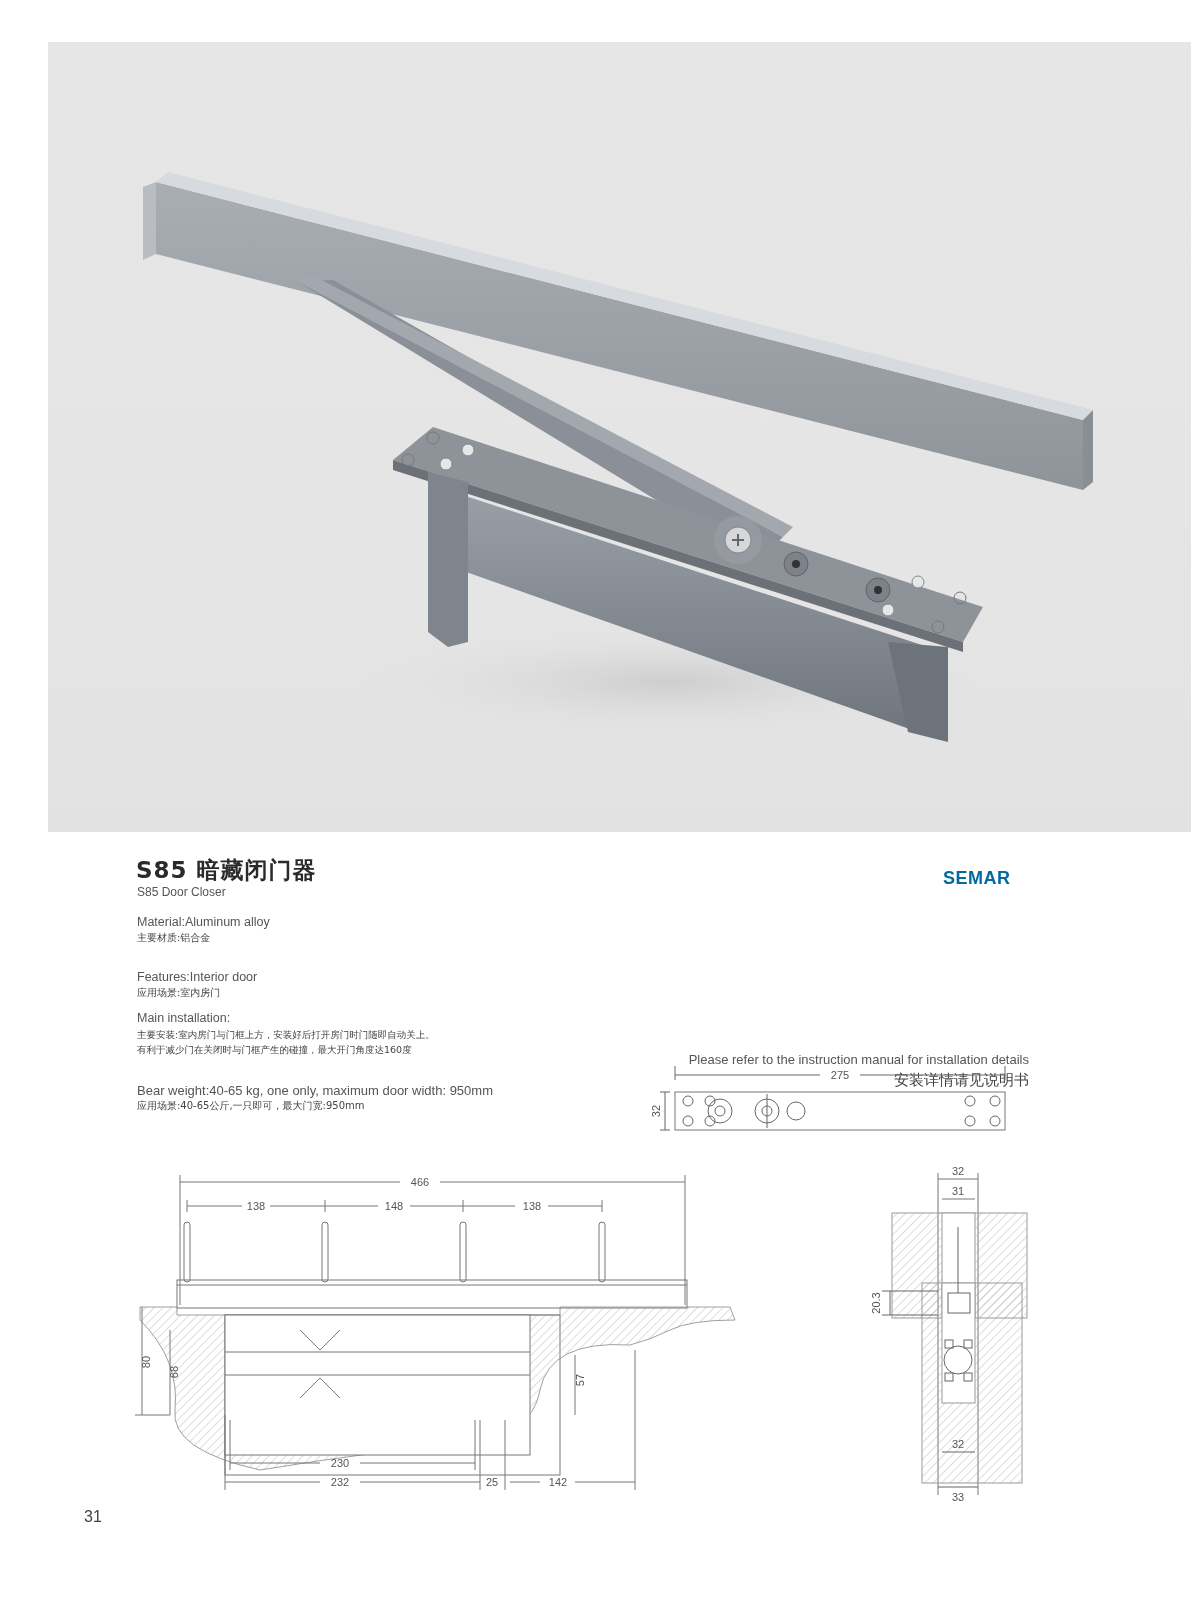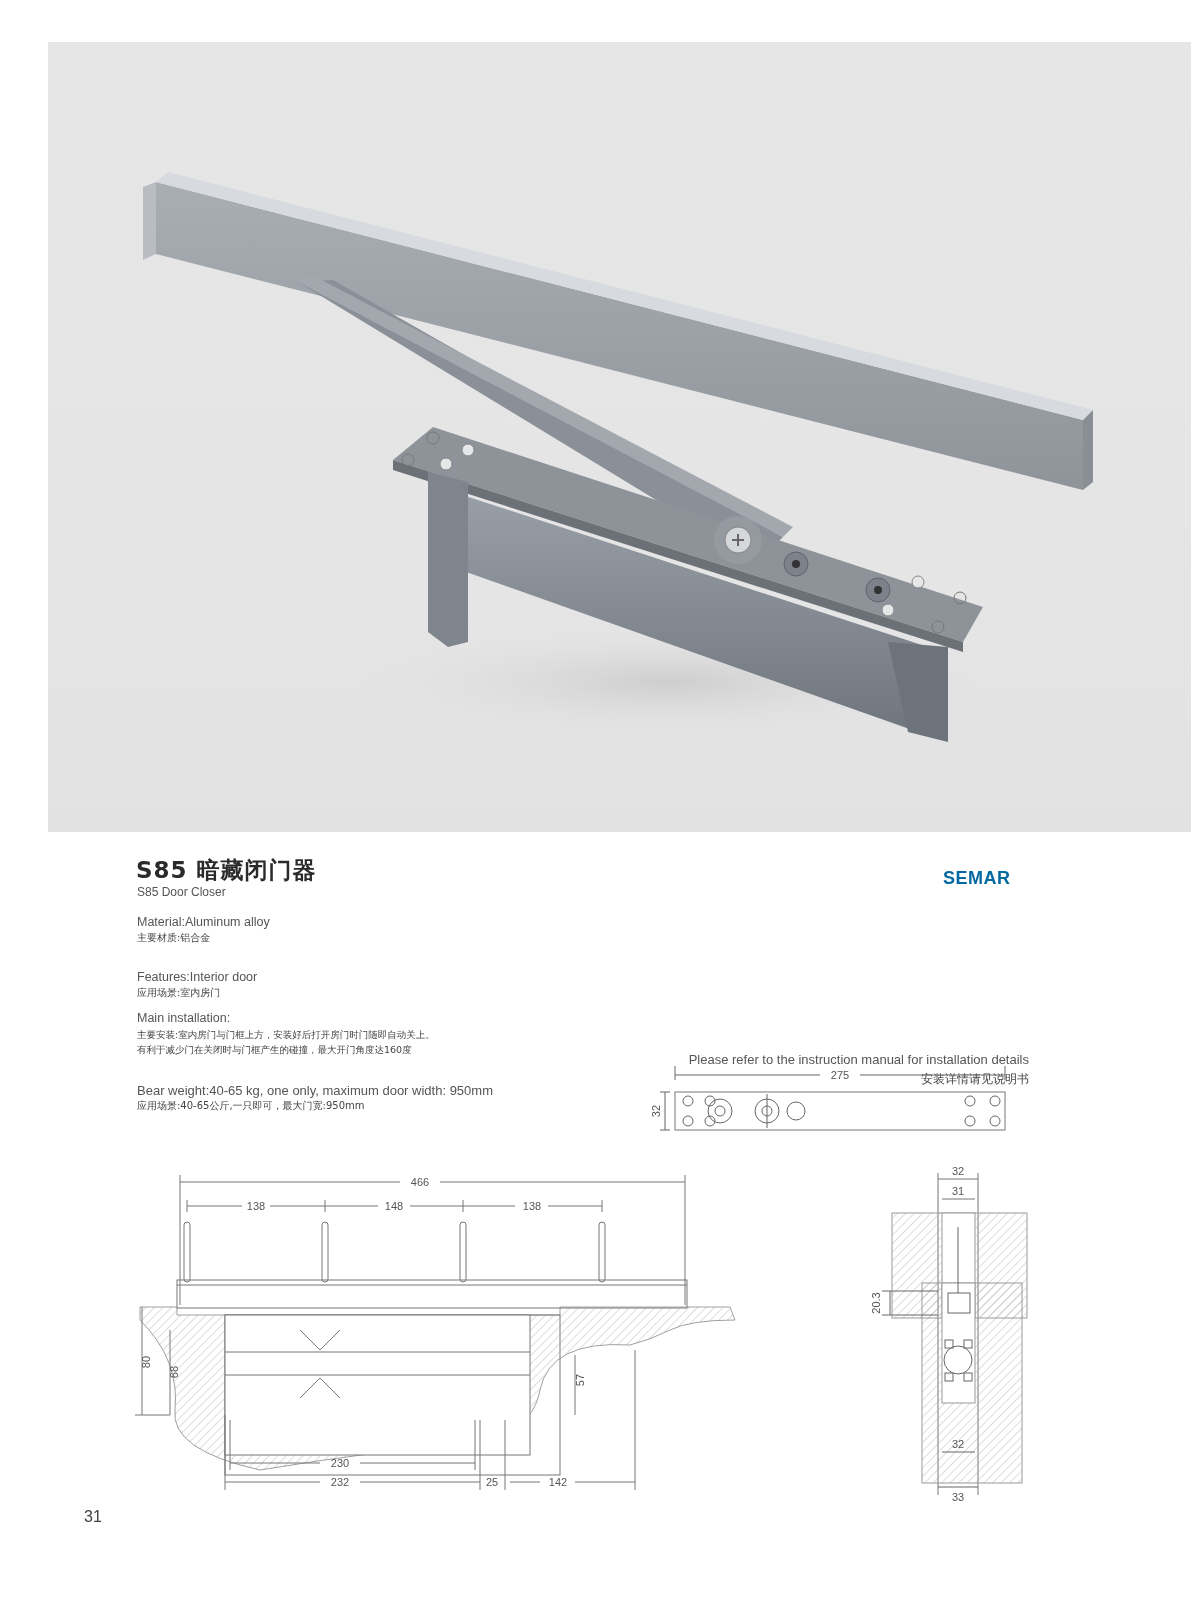--- a/index.html
+++ b/index.html
@@ -10,21 +10,21 @@
     .photo svg { position: absolute; left: 0; top: 0; }
     .title-cn { position: absolute; left: 136px; top: 855px; font-size: 23px; font-weight: bold;
                 color: #2a2a2a; font-family: "DejaVu Sans", sans-serif; letter-spacing: 1px; }
     .title-en { position: absolute; left: 137px; top: 885px; font-size: 12px; color: #555; }
     .brand { position: absolute; left: 943px; top: 868px; font-size: 18px; font-weight: bold;
              color: #0369a1; letter-spacing: 0.5px; font-family: "Liberation Sans", sans-serif; }
     .spec { position: absolute; left: 137px; font-size: 12.5px; color: #555; line-height: 15px; }
     .spec .cn { font-size: 10px; color: #444; font-family: "DejaVu Sans", sans-serif; }
     .spec .small-cn { font-size: 9.5px; color: #444; font-family: "DejaVu Sans", sans-serif; line-height: 17px; }
     .refer { position: absolute; right: 162px; top: 1034px; text-align: right; font-size: 13px; color: #555; margin-top: 18px; }
-    .refer .cn { font-size: 12px; color: #444; font-family: Liberation Serif, serif; margin-top: 4px; text-align: right; }
+    .refer .cn { font-size: 15px; color: #444; font-family: Liberation Serif, serif; margin-top: 4px; text-align: right; }
     .drawing { position: absolute; }
     .dim { font-family: "Liberation Sans Narrow", "Liberation Sans", sans-serif; font-size: 11px; fill: #555; }
     .page-num { position: absolute; left: 84px; top: 1508px; font-size: 16px; color: #444; }
   </style>
 </head>
 <body>
 
 <div class="photo">
   <svg width="1143" height="790" viewBox="0 0 1143 790">
     <defs>

